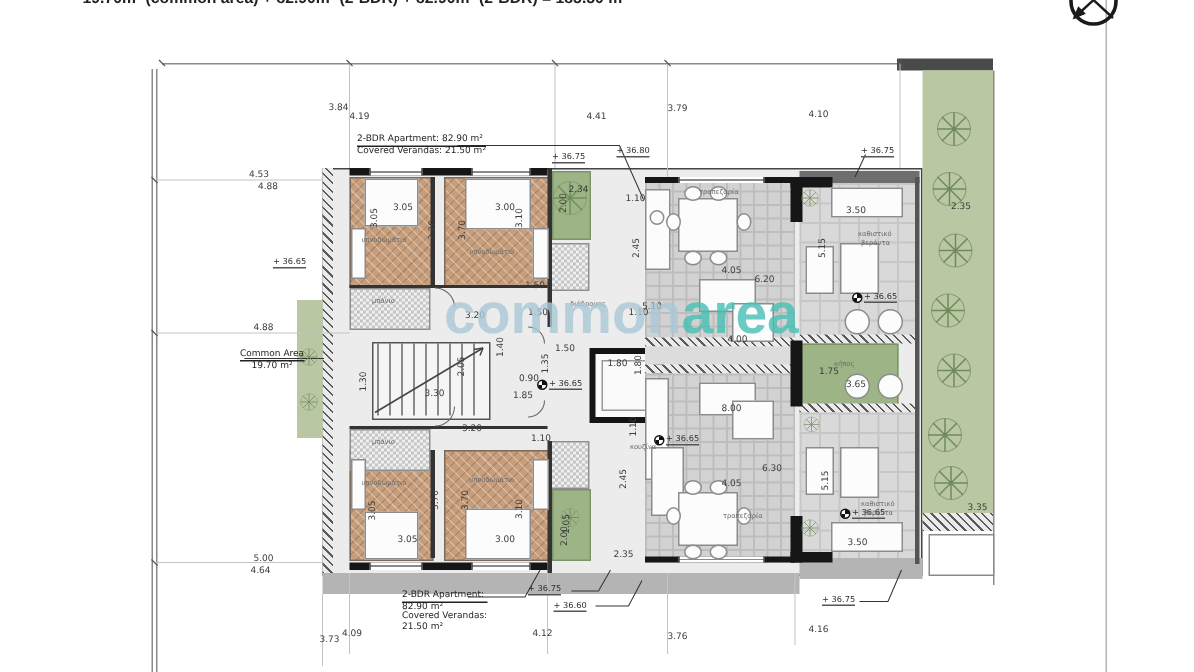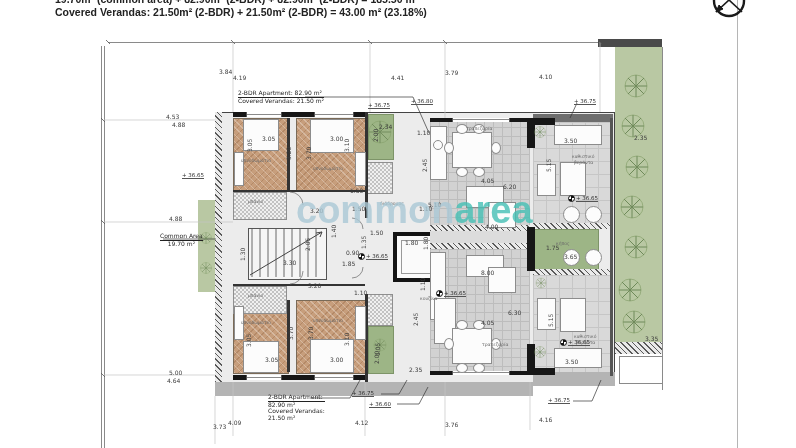--- a/index.html
+++ b/index.html
@@ -46,21 +46,20 @@
       font-size:38px;font-weight:bold;letter-spacing:0px;z-index:60;line-height:40px;}
   svg{position:absolute;left:0;top:0;}
 </style>
 </head>
 <body>
 
 <div id="canvas">
 
   <div class="hdr">
     <div>19.70m² (common area) + 82.90m² (2-BDR) + 82.90m² (2-BDR) = 185.50 m²</div>
-    <div>Covered Verandas: 21.50m² (2-BDR) + 21.50m² (2-BDR) = 43.00 m² (23.18%)</div>
   </div>
 
   <div class="abs" style="left:108px;top:42px;width:492px;height:1px;background:#8a8a8a"></div>
   <div class="abs" style="left:101px;top:46px;width:1px;height:402px;background:#8a8a8a"></div>
   <div class="abs" style="left:104px;top:46px;width:1px;height:402px;background:#8a8a8a"></div>
   <div class="abs" style="left:737px;top:0;width:1px;height:448px;background:#b5b5b5"></div>
   <div class="abs wall" style="left:598px;top:39px;width:64px;height:8px;background:#4a4a4a"></div>
   <div class="abs" style="left:662px;top:47px;width:1px;height:343px;background:#8a8a8a"></div>
 
   <div class="abs" style="left:215px;top:112px;width:398px;height:270px;background:#ececec;border:1px solid #444"></div>

